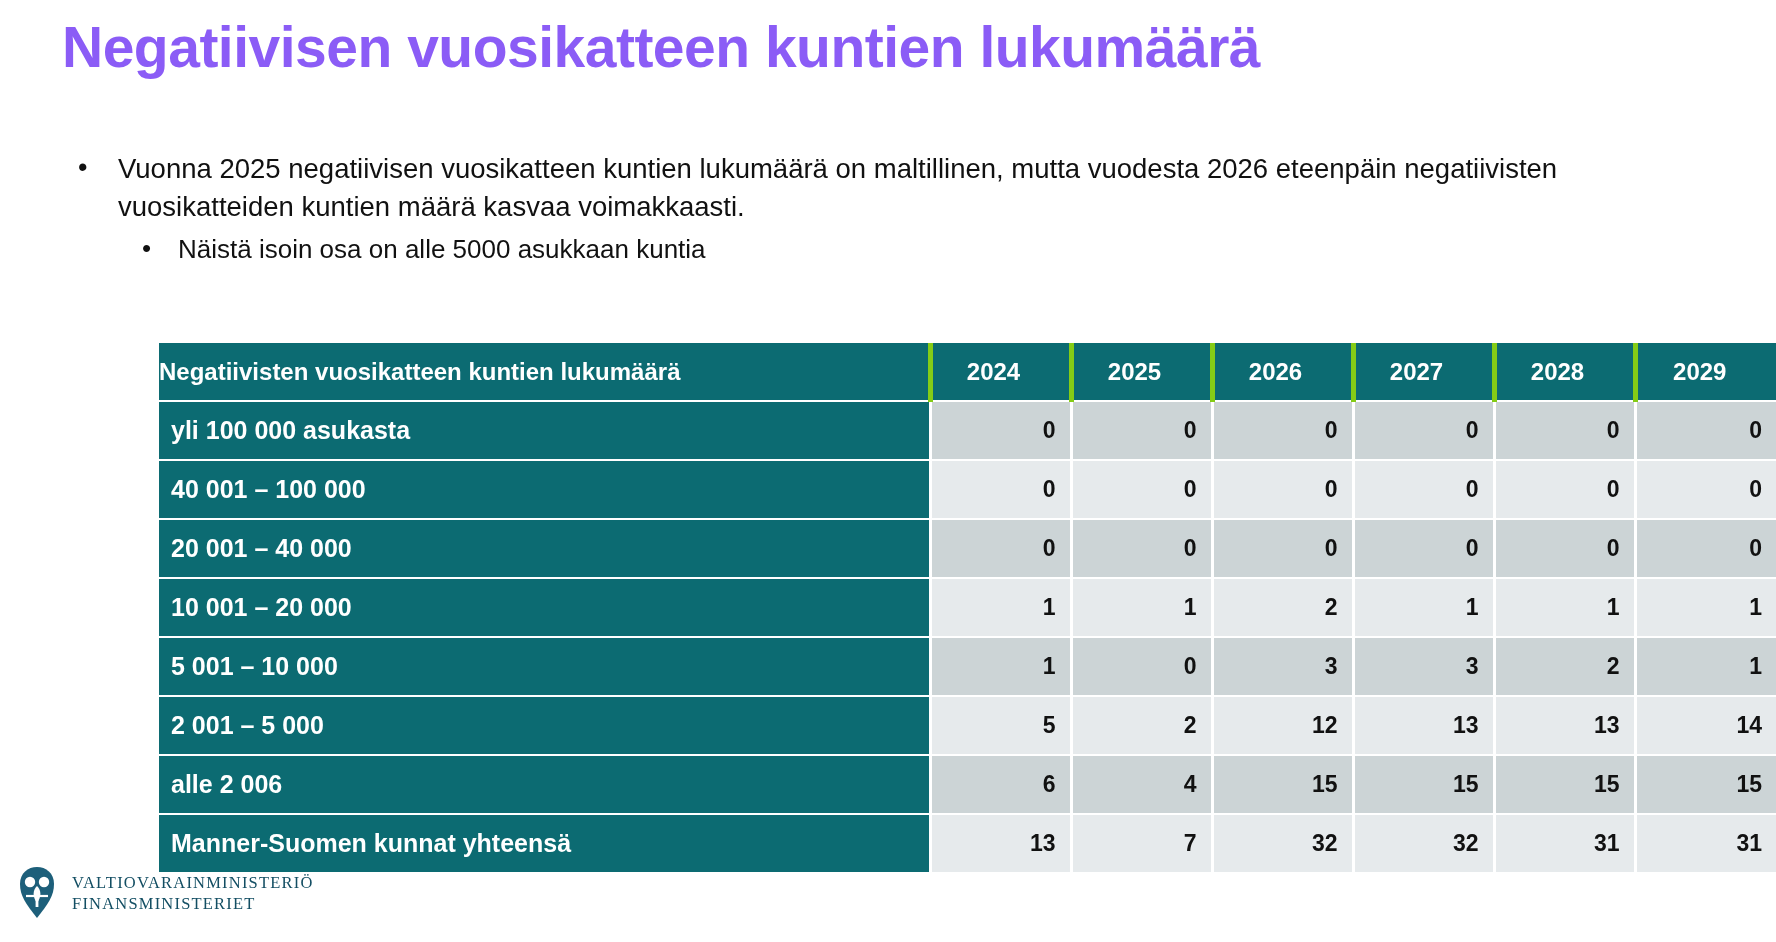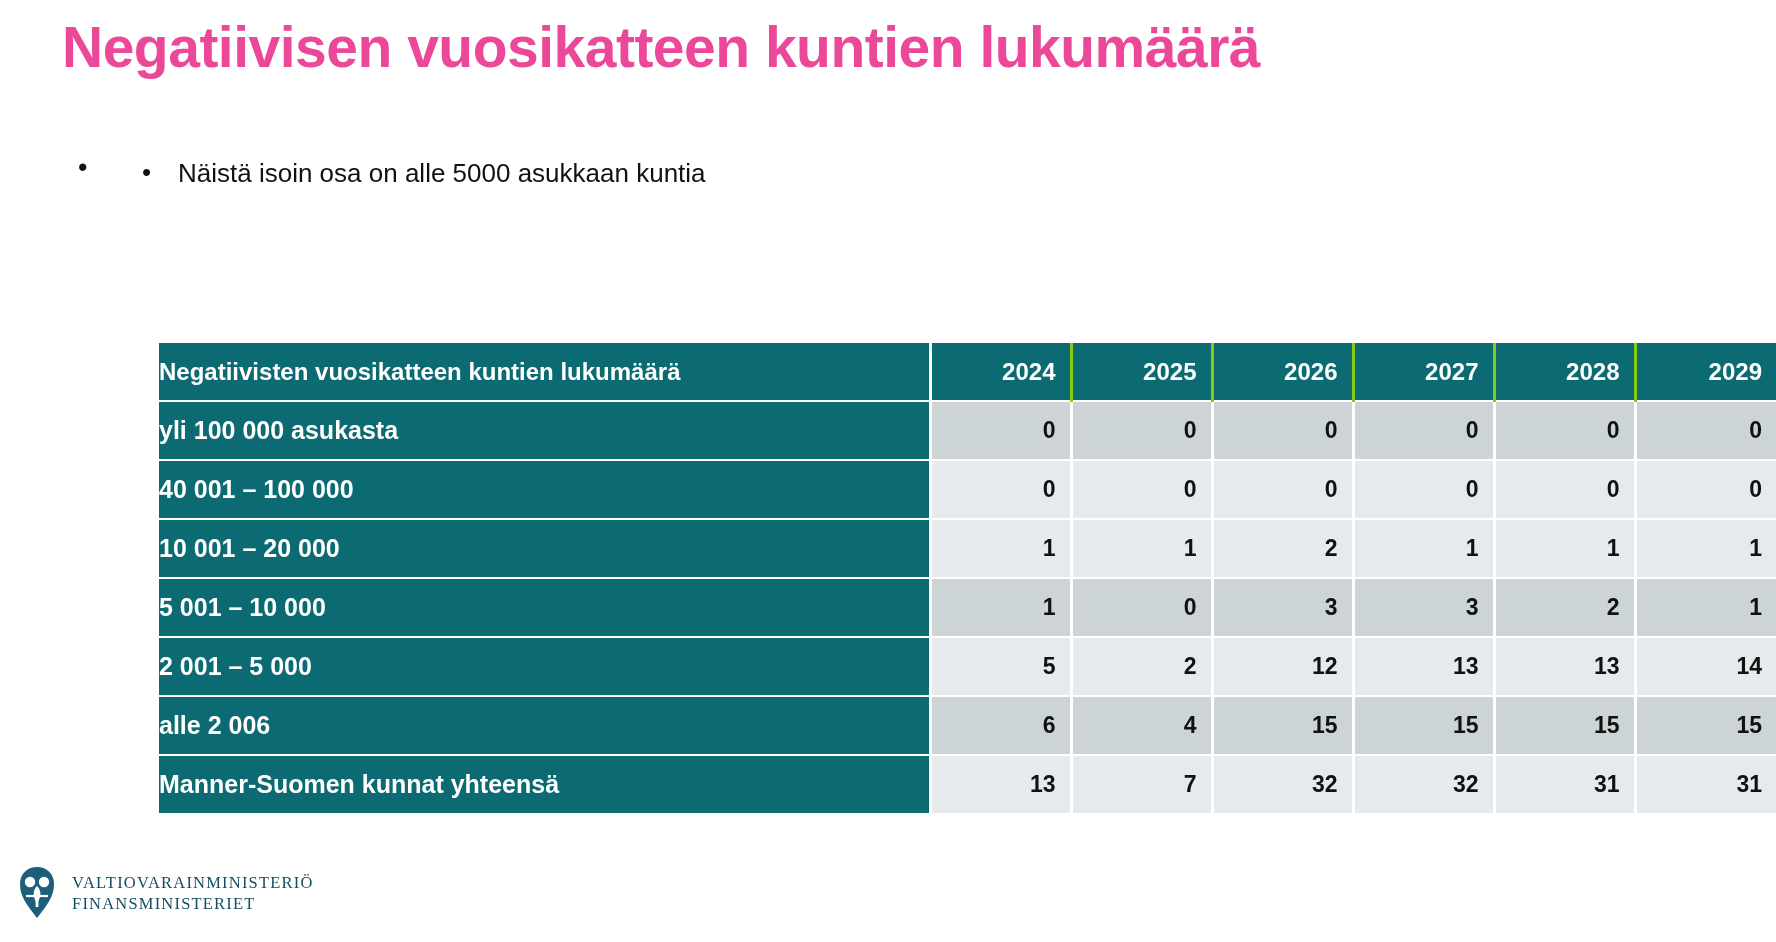--- a/index.html
+++ b/index.html
@@ -21,21 +21,21 @@
     height: 942px;
     box-sizing: border-box;
   }
 
   .slide-title {
     position: absolute;
     left: 62px;
     top: 14px;
     font-size: 57px;
     font-weight: bold;
-    color: #ec4899;
+    color: #8b5cf6;
     letter-spacing: -0.5px;
     white-space: nowrap;
     text-align: center;
   }
 
   .bullets {
     position: absolute;
     left: 70px;
     top: 150px;
     width: 1500px;
@@ -105,31 +105,32 @@
     background: #0c6b72;
     color: #ffffff;
     font-weight: bold;
     font-size: 25px;
   }
   thead th.hdr-label {
     text-align: left;
     border-right: 3px solid #ffffff;
   }
   thead th.hdr-year {
-    text-align: right;
+    text-align: center;
     padding-right: 14px;
-    border-left: 3px solid #84cc16;
+    border-left: 5px solid #84cc16;
   }
 
   
   tbody td.rowlabel {
     background: #0c6b72;
     color: #ffffff;
     font-weight: bold;
     text-align: left;
+    padding-left: 12px;
     border-top: 2px solid #ffffff;
     border-right: 3px solid #ffffff;
     font-size: 25px;
   }
 
   tbody td.val {
     text-align: right;
     padding-right: 14px;
     color: #111111;
     font-weight: bold;
@@ -176,20 +177,21 @@
 </head>
 <body>
 
 <div class="slide">
 
   <div class="slide-title">Negatiivisen vuosikatteen kuntien lukumäärä</div>
 
   <div class="bullets">
     <div class="bullet-l1">
       <span class="dot">•</span>
+      <span>Vuonna 2025 negatiivisen vuosikatteen kuntien lukumäärä on maltillinen, mutta vuodesta 2026 eteenpäin negatiivisten vuosikatteiden kuntien määrä kasvaa voimakkaasti.</span>
     </div>
     <div class="bullet-l2">
       <span class="dot">•</span>
       <span>Näistä isoin osa on alle 5000 asukkaan kuntia</span>
     </div>
   </div>
 
   <div class="table-wrap">
     <table class="data">
       <colgroup>
@@ -217,20 +219,29 @@
           <td class="rowlabel">yli 100 000 asukasta</td>
           <td class="val">0</td>
           <td class="val">0</td>
           <td class="val">0</td>
           <td class="val">0</td>
           <td class="val">0</td>
           <td class="val">0</td>
         </tr>
         <tr class="band-b">
           <td class="rowlabel">40 001 – 100 000</td>
+          <td class="val">0</td>
+          <td class="val">0</td>
+          <td class="val">0</td>
+          <td class="val">0</td>
+          <td class="val">0</td>
+          <td class="val">0</td>
+        </tr>
+        <tr class="band-a">
+          <td class="rowlabel">20 001 – 40 000</td>
           <td class="val">0</td>
           <td class="val">0</td>
           <td class="val">0</td>
           <td class="val">0</td>
           <td class="val">0</td>
           <td class="val">0</td>
         </tr>
         <tr class="band-b">
           <td class="rowlabel">10 001 – 20 000</td>
           <td class="val">1</td>

